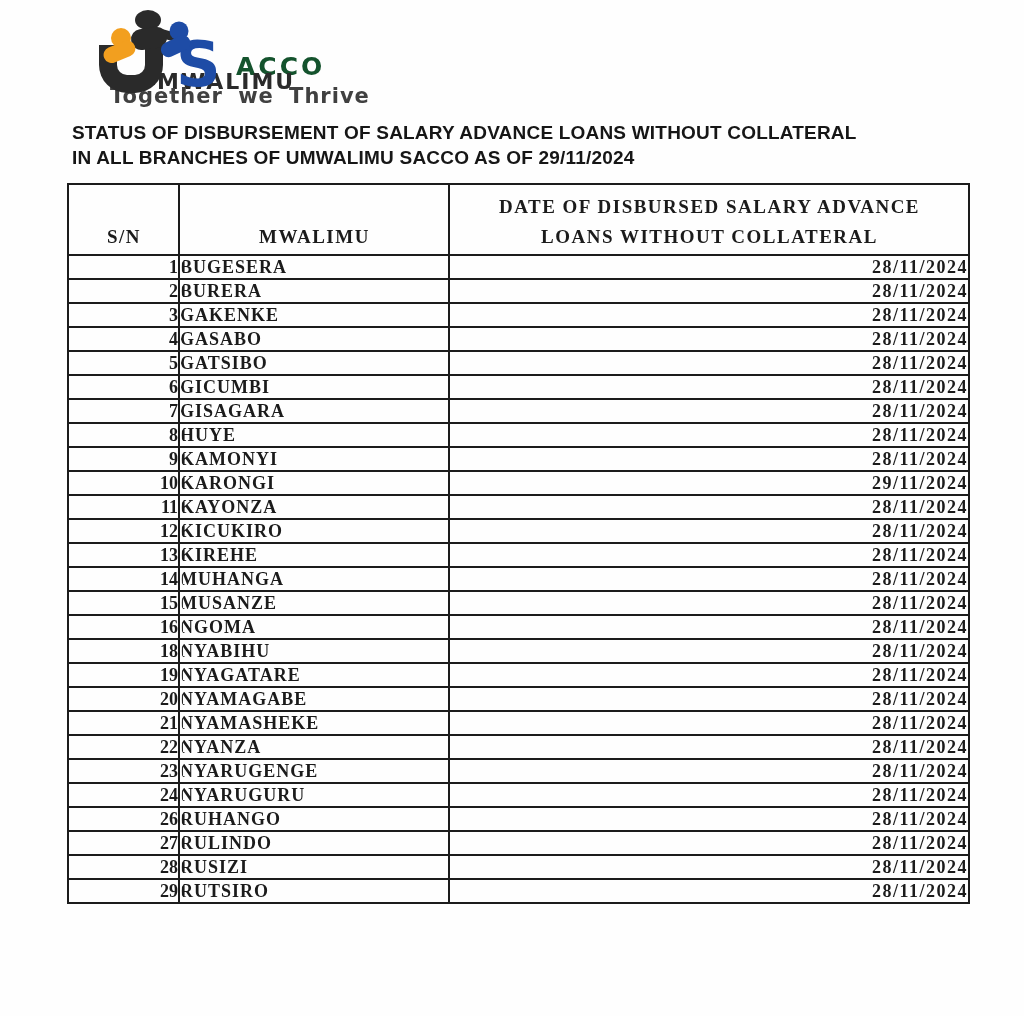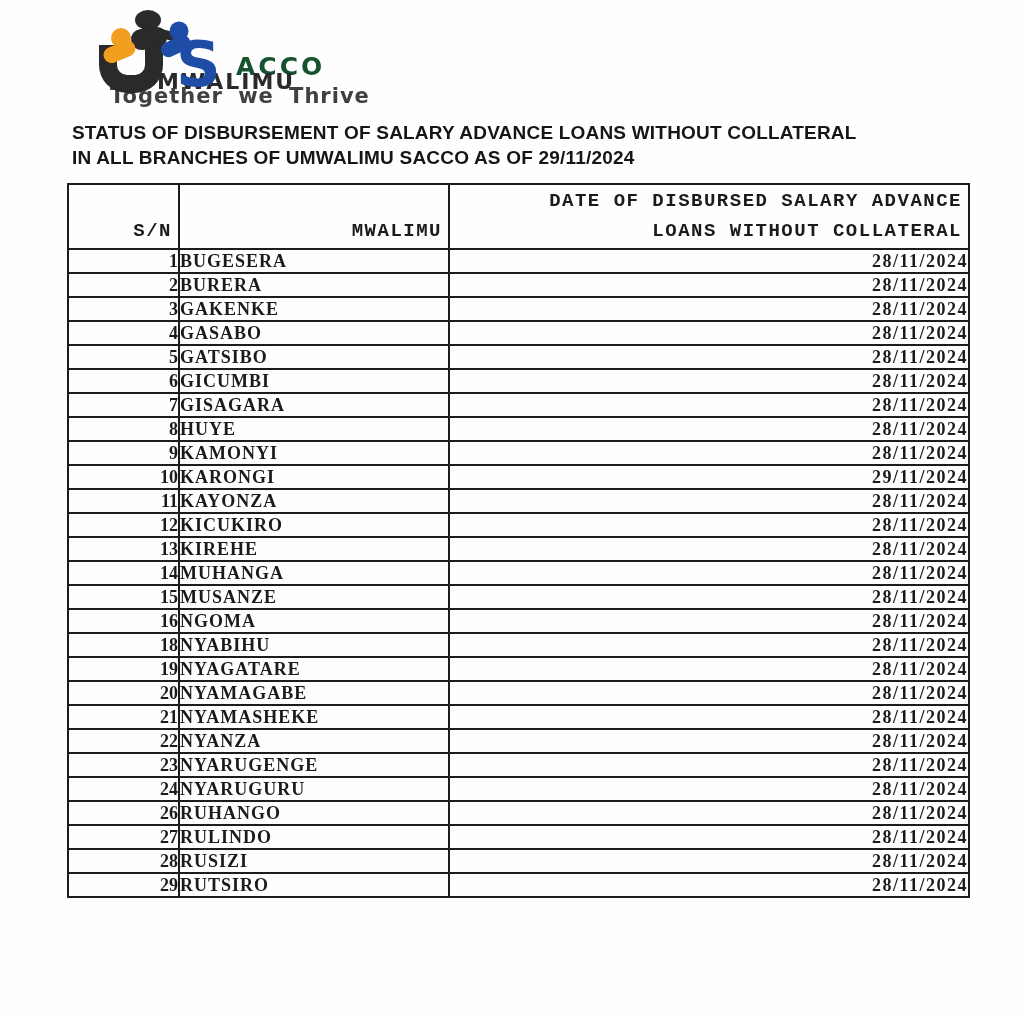--- a/index.html
+++ b/index.html
@@ -66,26 +66,26 @@
     width:901px; border-collapse:collapse; table-layout:fixed;
   }
   col.c1 { width:111px; } col.c2 { width:270px; } col.c3 { width:520px; }
   .loan-table th, .loan-table td {
     border:2px solid #1c1c1c;
     font-weight:bold; color:#1b1b1b;
     overflow:hidden; white-space:nowrap;
   }
   .loan-table thead th {
     height:54px; font-size:19px; vertical-align:bottom;
-    text-align:right; padding:3px 6px 6px 7px; letter-spacing:1.5px;font-family:Liberation Mono, monospace;
+    text-align:center; padding:9px 6px 6px 7px; letter-spacing:1.5px;
   }
   .date-h { display:flex; flex-direction:column; justify-content:space-between; height:52px; }
   .loan-table tbody td { height:22px; font-size:18px; padding:0; }
   td.sn     { text-align:right;  padding-right:5px; }
-  td.branch { text-align:left;   padding-left:7px; letter-spacing:1px; }
+  td.branch { text-align:left;   padding-left:7px; letter-spacing:1px;border-radius:12px; }
   td.date   { text-align:right; letter-spacing:1.5px; }
 </style>
 </head>
 <body>
 
 <div class="page">
 
   <div class="logo">
     <svg class="people" viewBox="0 0 120 54" aria-hidden="true">
 

